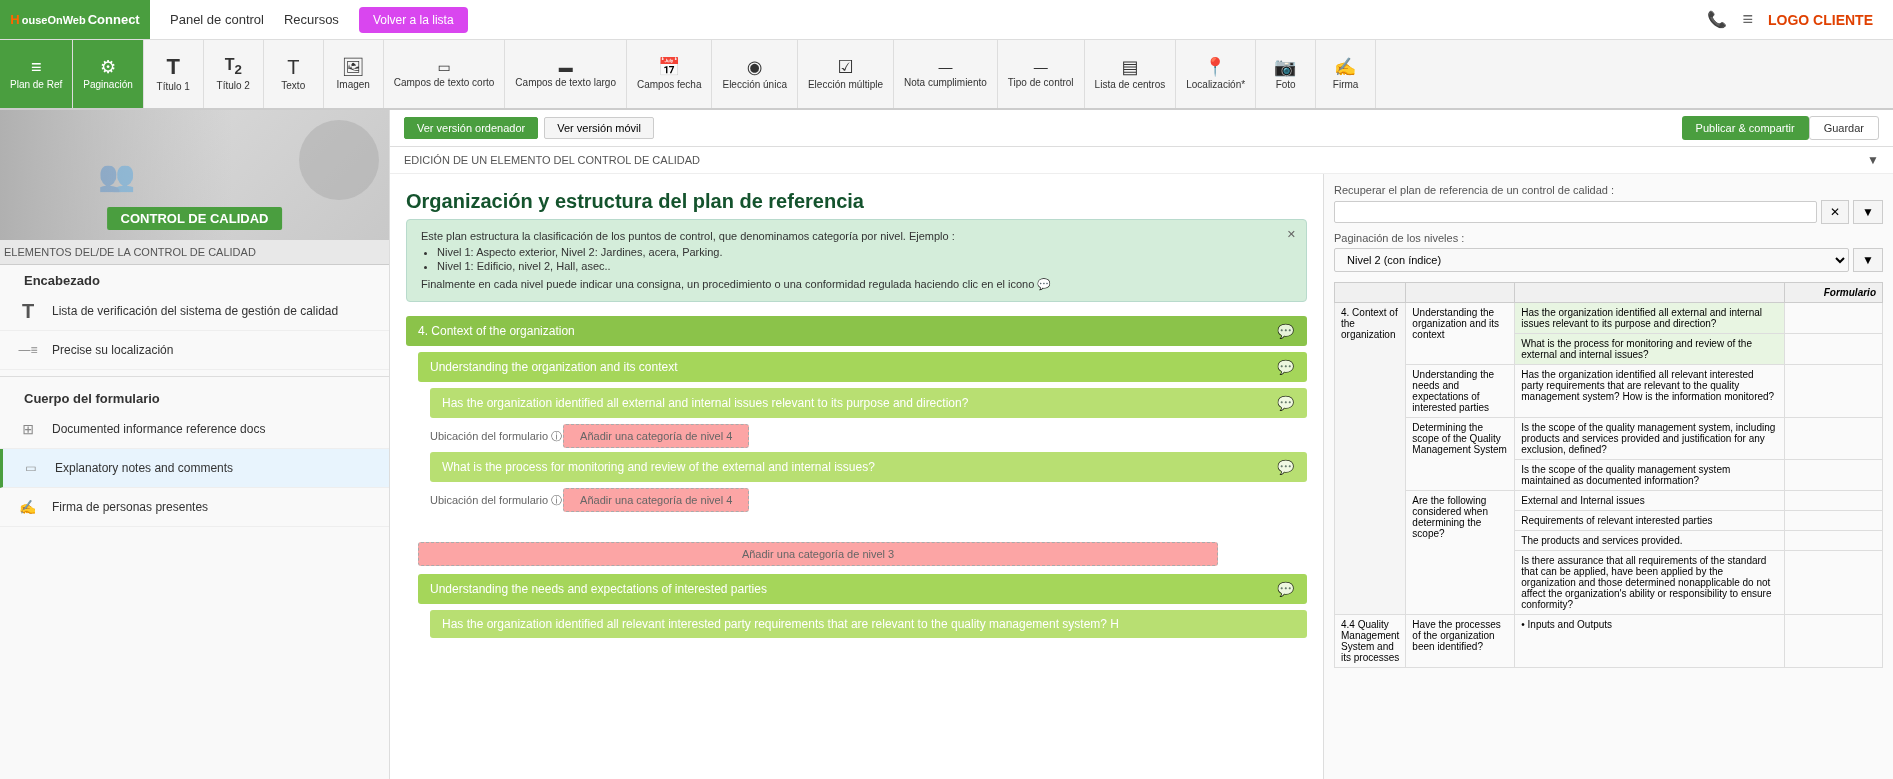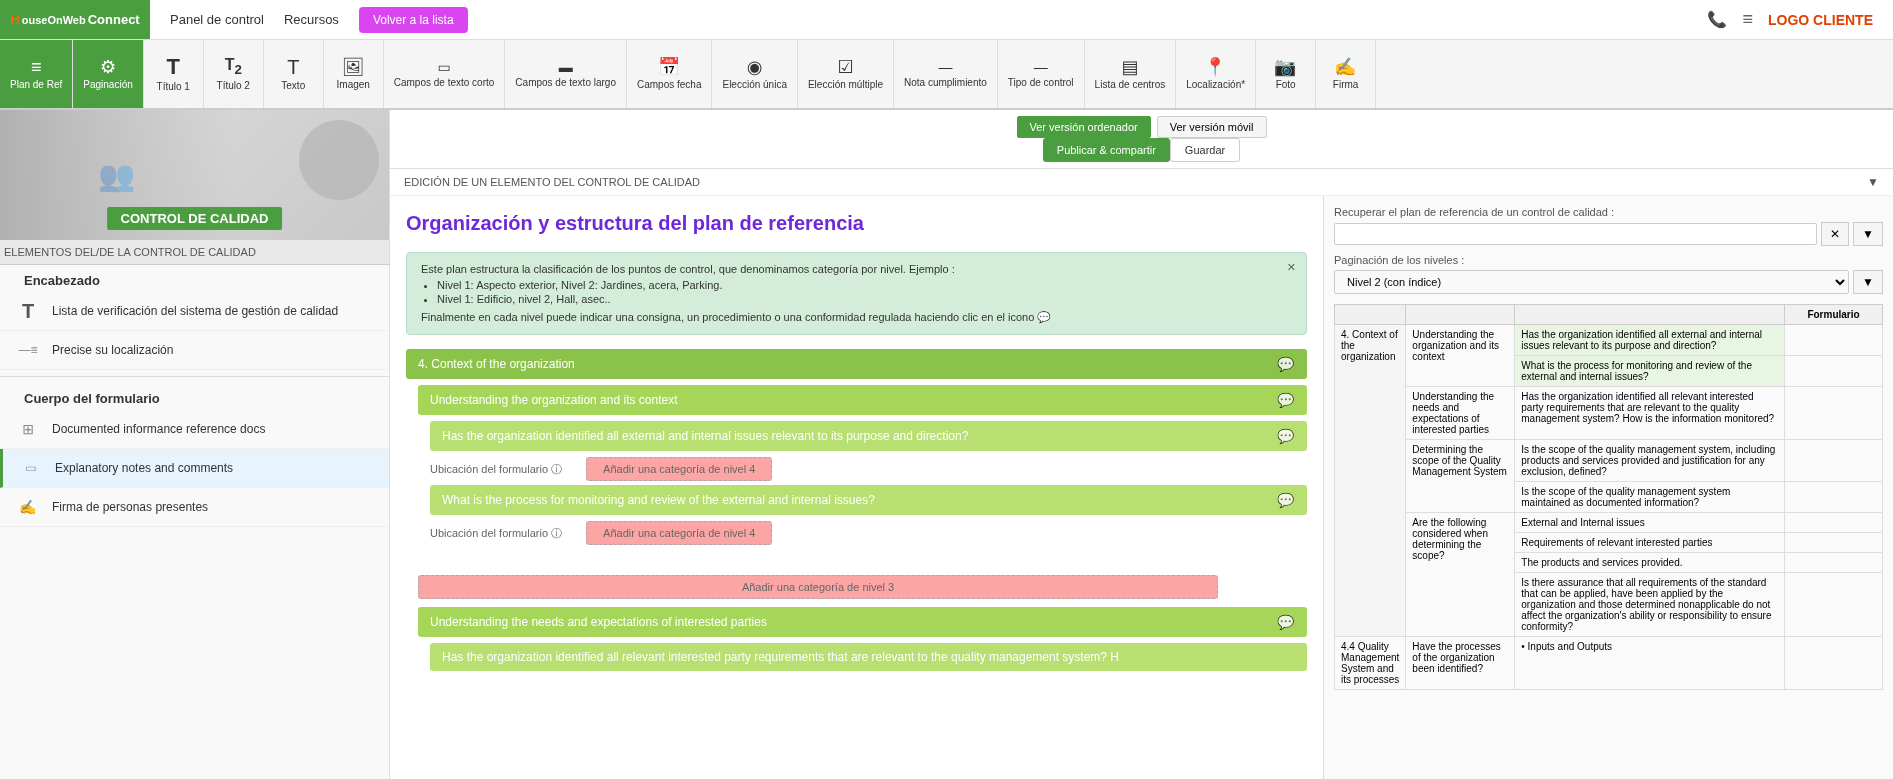--- a/index.html
+++ b/index.html
@@ -147,21 +147,20 @@
       flex-direction: column;
       overflow: hidden;
     }
     .right-top-bar {
       display: flex;
       align-items: center;
       justify-content: space-between;
       padding: 6px 14px;
       background: #fff;
       border-bottom: 1px solid #ddd;
-      flex-direction: column;
     }
     .version-btns {
       display: flex;
       gap: 6px;
     }
     .version-btn {
       padding: 4px 12px;
       font-size: 11px;
       border: 1px solid #ccc;
       background: #f5f5f5;
@@ -220,24 +219,24 @@
     .ref-plan-panel {
       width: 570px;
       background: #fafafa;
       border-left: 1px solid #ddd;
       overflow-y: auto;
       padding: 10px;
     }
 
     
     .editor-title {
-      color: #6d28d9;
+      color: #14532d;
       font-size: 20px;
       font-weight: bold;
-      margin-bottom: 17px;
+      margin-bottom: 6px;
     }
     .info-box {
       background: #d4edda;
       border: 1px solid #b8dacc;
       border-radius: 4px;
       padding: 10px 14px;
       font-size: 11px;
       color: #333;
       margin-bottom: 14px;
       position: relative;
@@ -286,21 +285,21 @@
       background: #fca5a5;
       padding: 5px 16px;
       border-radius: 3px;
       font-size: 11px;
       color: #666;
       cursor: pointer;
     }
     .ubicacion-row {
       display: flex;
       align-items: center;
-      gap: 24px;
+      gap: 1px;
       margin: 4px 0 4px 24px;
       font-size: 11px;
       color: #666;
     }
 
     
     .ref-plan-controls {
       margin-bottom: 10px;
     }
     .ref-plan-label {
@@ -611,21 +610,21 @@
             <button class="ref-plan-icon-btn">▼</button>
           </div>
         </div>
 
         <table class="ref-table">
           <thead>
             <tr>
               <th style="width:12%;"></th>
               <th style="width:20%;"></th>
               <th style="width:50%;"></th>
-              <th style="width:18%;text-align:center;">Formulario</th>
+              <th style="width:18%;text-align:right;font-style:italic;">Formulario</th>
             </tr>
           </thead>
           <tbody>
             <tr>
               <td rowspan="9" style="font-size:10px;background:#f5f5f5;">4. Context of the organization</td>
               <td rowspan="2" style="font-size:10px;">Understanding the organization and its context</td>
               <td style="font-size:10px;" class="cell-green">Has the organization identified all external and internal issues relevant to its purpose and direction?</td>
               <td></td>
             </tr>
             <tr>

